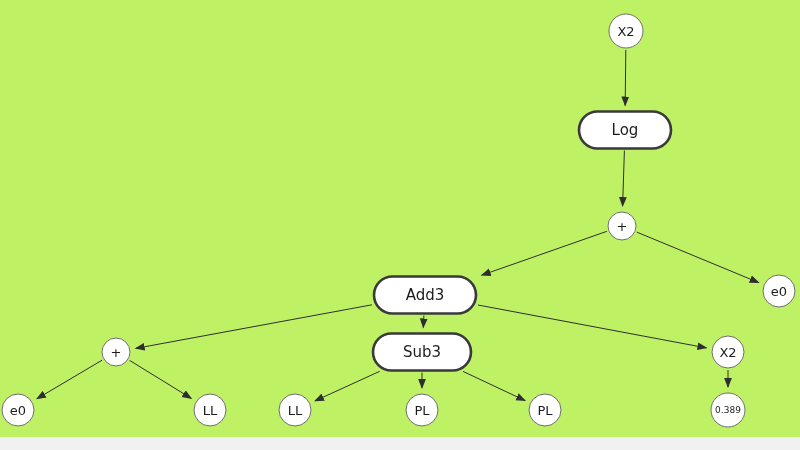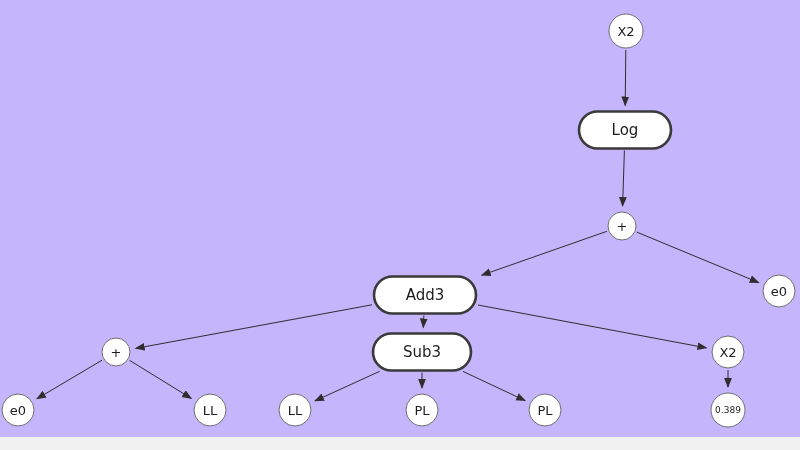--- a/index.html
+++ b/index.html
@@ -29,21 +29,21 @@
     width: 100%;
     height: 13px;
   }
   text {
     user-select: none;
   }
 </style>
 </head>
 <body>
 
-<div id="stage" style="background: #c4b5fd;">
+<div id="stage" style="background: #bef264;">
   <svg id="diagram-svg" viewBox="0 0 800 450">
     <defs>
       <marker id="arrowhead" markerWidth="11" markerHeight="9" refX="9" refY="4.5" orient="auto" markerUnits="userSpaceOnUse">
         <path id="arrowhead-path" d="M0,0.6 L10,4.5 L0,8.4 z" fill="#2e2e2e"></path>
       </marker>
     </defs>
     <g id="edges-layer">
         <line x1="625.8" y1="50.0" x2="625.2" y2="105.5" stroke="#2e2e2e" stroke-width="1" marker-end="url(#arrowhead)"></line>
         <line x1="624.4" y1="150.5" x2="622.6" y2="206.0" stroke="#2e2e2e" stroke-width="1" marker-end="url(#arrowhead)"></line>
         <line x1="606.9" y1="231.3" x2="481.7" y2="275.2" stroke="#2e2e2e" stroke-width="1" marker-end="url(#arrowhead)"></line>

